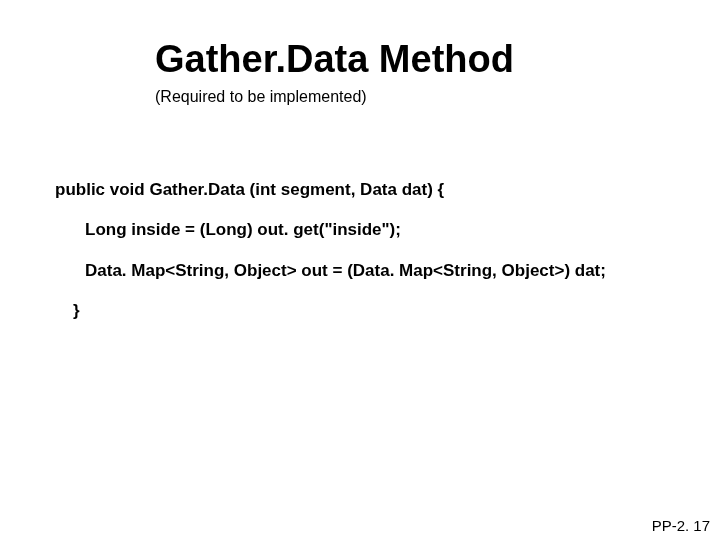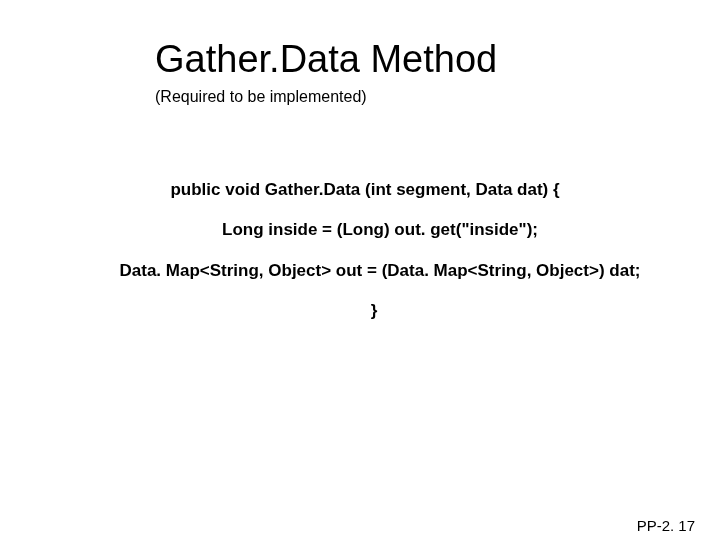--- a/index.html
+++ b/index.html
@@ -17,21 +17,21 @@
     position: relative;
     width: 720px;
     height: 540px;
     box-sizing: border-box;
   }
   .title {
     position: absolute;
     left: 155px;
     top: 38px;
     font-size: 38px;
-    font-weight: 400;
+    font-weight: 700;
     letter-spacing: 0px;
   }
   .subtitle {
     position: absolute;
     left: 155px;
     top: 88px;
     font-size: 16px;
     font-weight: 400;
     text-align: right;
   }
@@ -40,27 +40,26 @@
     left: 55px;
     top: 180px;
     width: 620px;
     font-size: 17px;
     font-weight: bold;
     line-height: 1.2;
   }
   .code-block .line {
     margin-bottom: 20px;
     white-space: nowrap;
-    text-align: center;
   }
   .indent1 { padding-left: 30px; }
   .indent-brace { padding-left: 18px; }
   .page-number {
     position: absolute;
-    right: 25px;
+    right: 10px;
     bottom: 6px;
     font-size: 15px;
   }
 </style>
 </head>
 <body>
 
 <div class="slide">
 
   <div class="title">Gather.Data Method</div>

